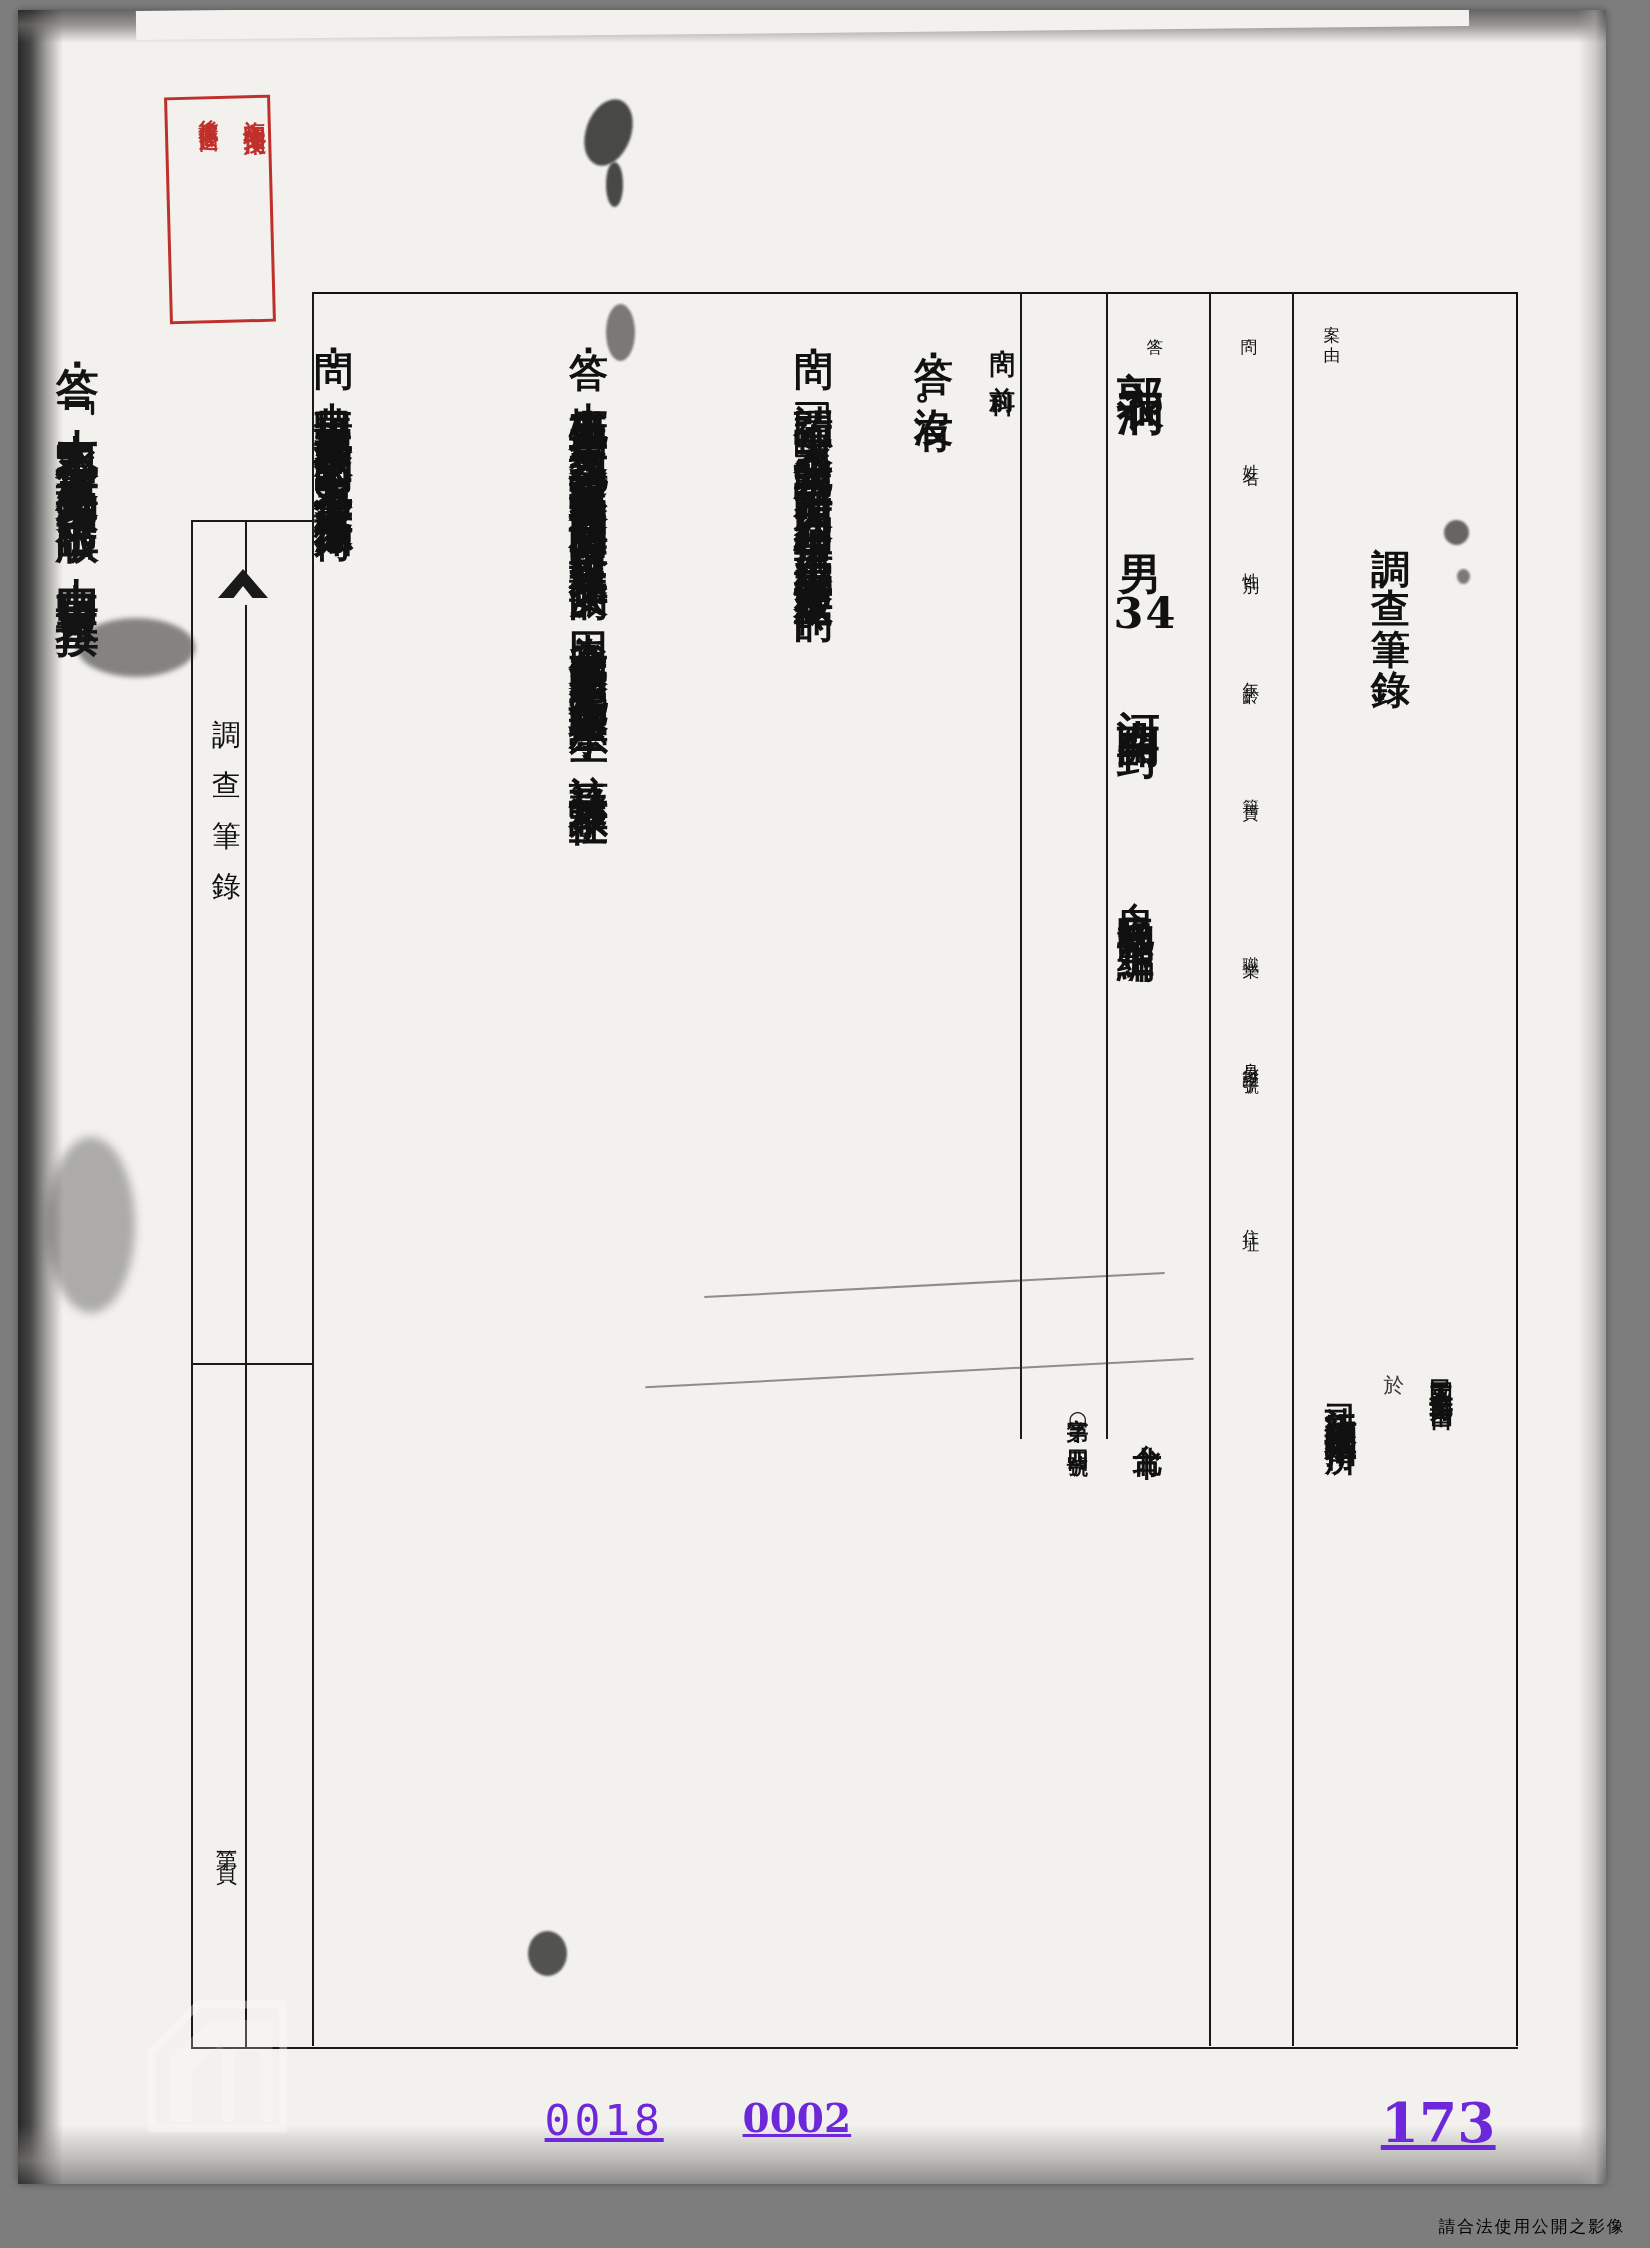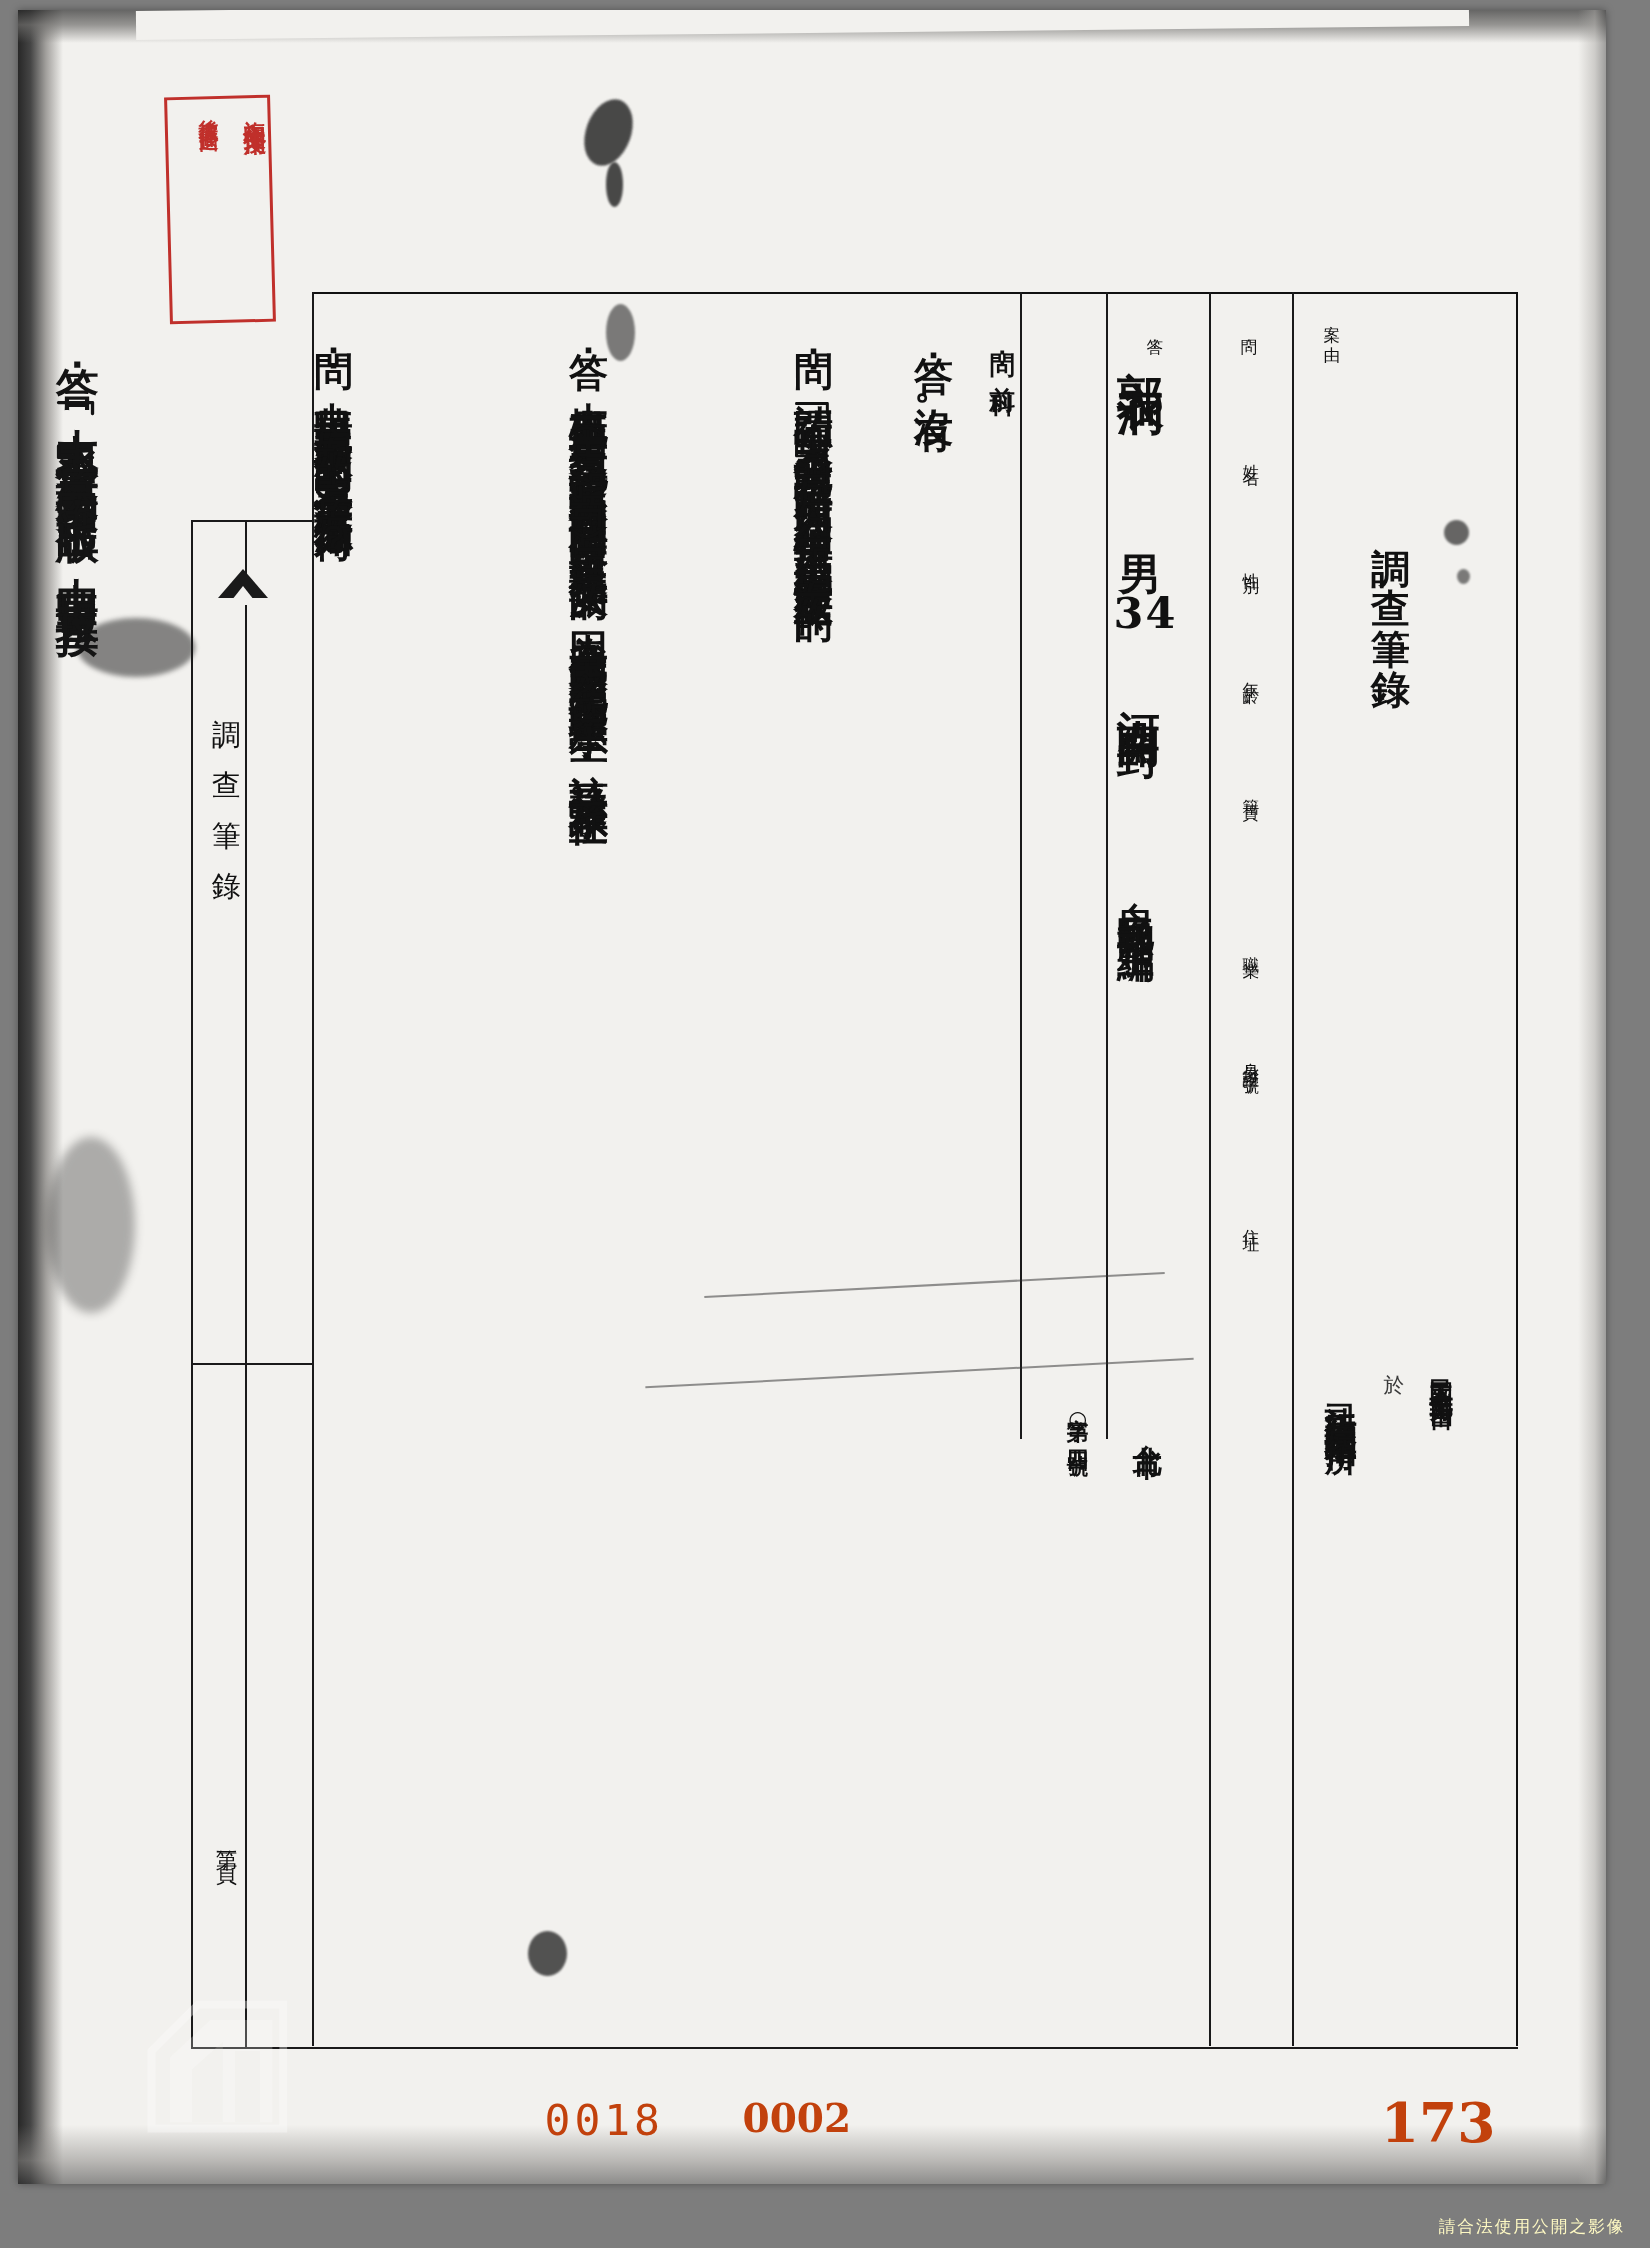--- a/index.html
+++ b/index.html
@@ -141,36 +141,37 @@
   .faint { color: #3a3a3a; }
   .tiny { font-size: 16.7px; letter-spacing: 4.9px; }
   .small { font-size: 20.6px; }
   .med { font-size: 26.5px; }
   .big { font-size: 33px; }
   .xbig { font-size: 39px; }
   
   .stamp-number {
     position: absolute;
     font-family: "DejaVu Sans", sans-serif;
-    color: #c2410c;
+    color: #6d28d9;
+    text-decoration: underline;
   }
   .watermark {
     position: absolute;
     left: 118px;
     bottom: 39px;
     width: 186px;
     height: 157px;
     opacity: 0.35;
   }
   .footer-note {
     position: absolute;
     right: 25.5px;
     bottom: 9.8px;
     font-size: 16.7px;
-    color: #fef9c3;
+    color: #000000;
     letter-spacing: 2px;
     font-family: "DejaVu Sans", sans-serif;
   }
   .diag-line {
     position: absolute;
     height: 2px;
     background: #2a2a2a;
     opacity: 0.8;
   }
 </style>

